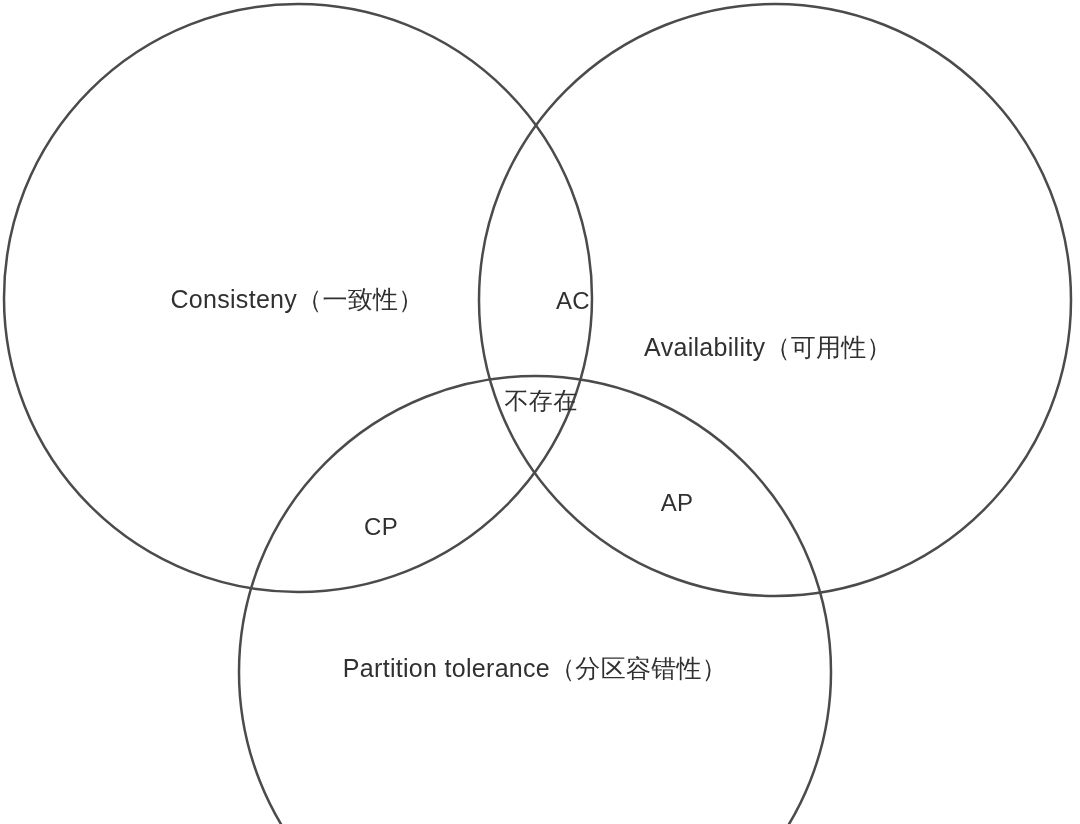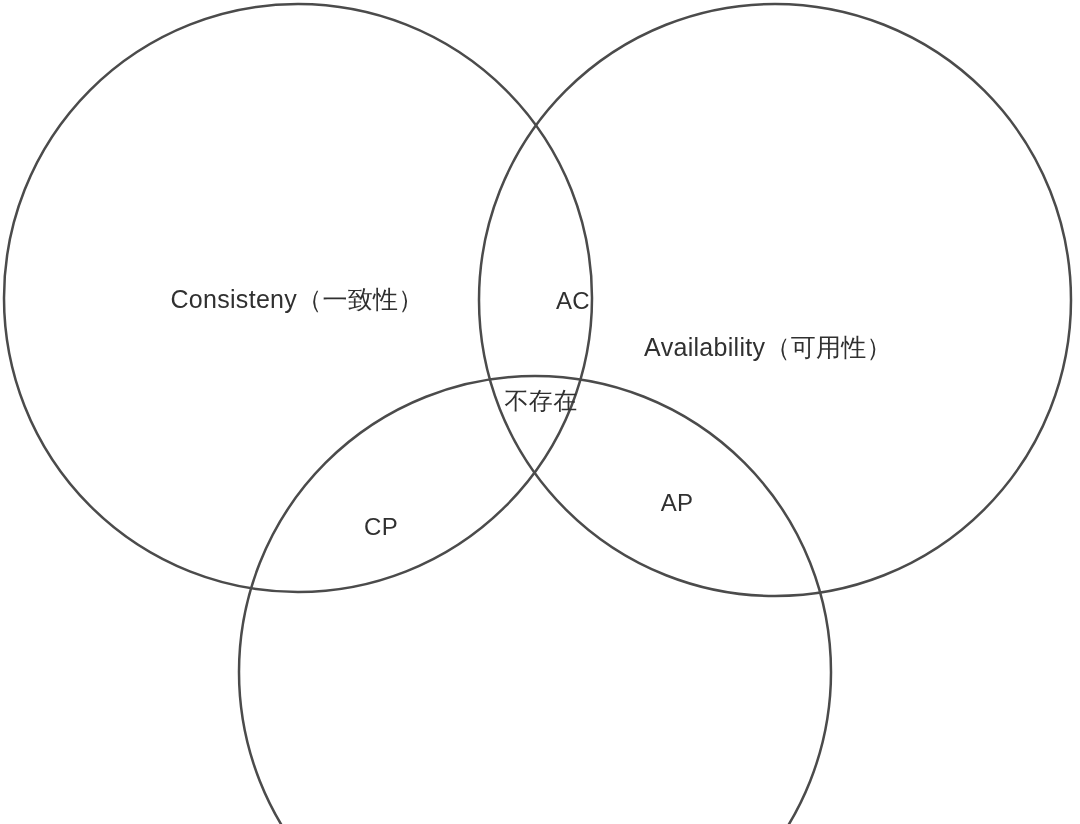--- a/index.html
+++ b/index.html
@@ -52,20 +52,21 @@
   <svg class="venn-svg" viewBox="0 0 1080 824" aria-hidden="true">
     <circle class="venn-circle" cx="298" cy="298" r="294"></circle>
     <circle class="venn-circle" cx="775" cy="300" r="296"></circle>
     <circle class="venn-circle" cx="535" cy="672" r="296"></circle>
   </svg>
 
   <div class="label" style="left:297px; top:299px;">Consisteny（一致性）</div>
 
   <div class="label" style="left:768px; top:299px;margin-top:48px;">Availability（可用性）</div>
 
+  <div class="label" style="left:535px; top:668px;">Partition tolerance（分区容错性）</div>
 
   <div class="label small" style="left:542px; top:301px;margin-left:31px;">AC</div>
 
   <div class="label small" style="left:381px; top:527px;">CP</div>
 
   <div class="label small" style="left:677px; top:503px;text-align:center;">AP</div>
 
   <div class="label small" style="left:541px; top:401px;">不存在</div>
 
 </div>

